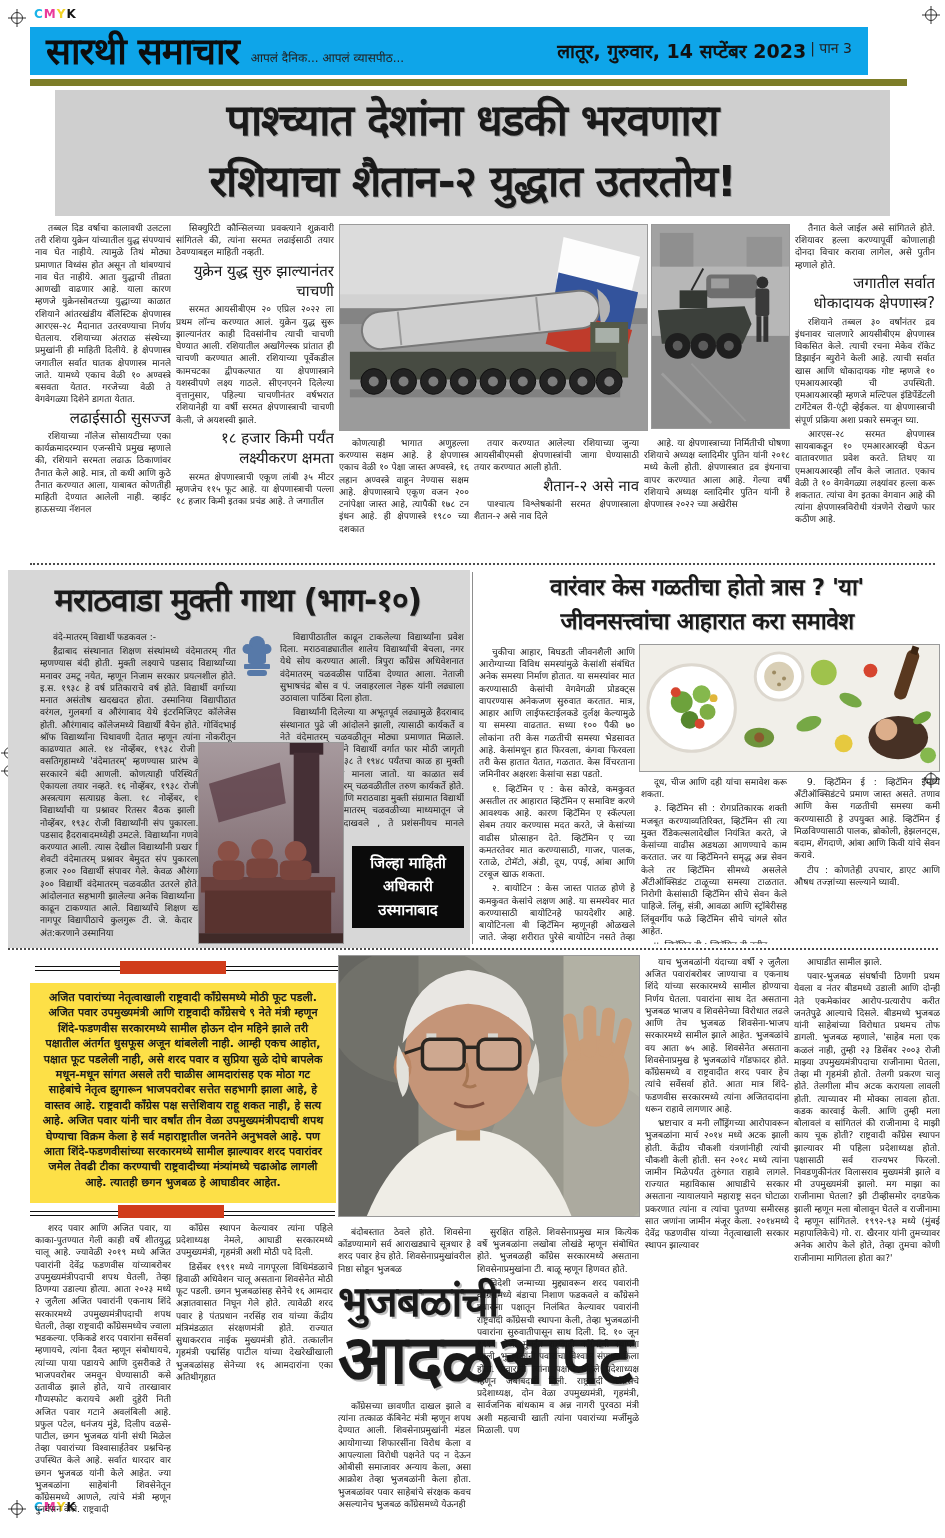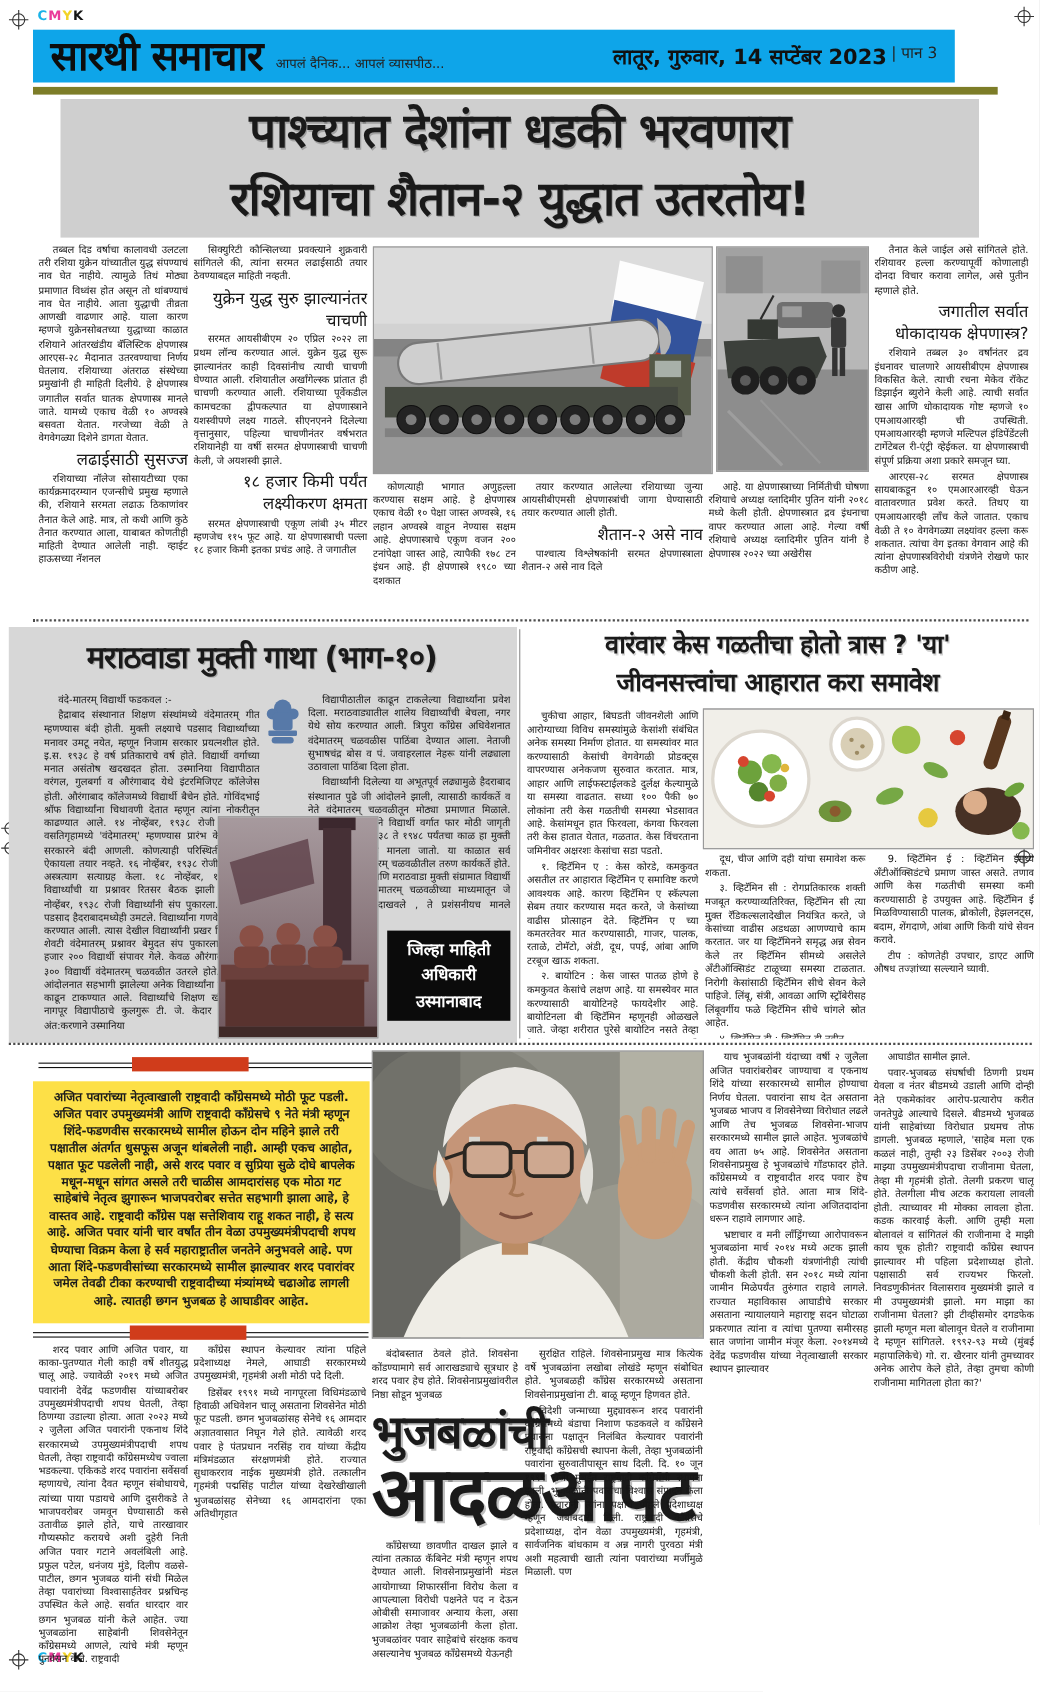--- a/index.html
+++ b/index.html
@@ -44,21 +44,21 @@
   .vrule{position:absolute;width:0;border-left:1px solid #8d8d8d;}
   #vr-mid{left:472px;top:572px;height:372px;}
   .rule-double{position:absolute;height:3px;border-top:1.5px solid #101010;border-bottom:1.5px solid #101010;}
   #divA-line{left:35px;top:966px;width:433px;}
   #divB-line{left:30px;top:1211px;width:305px;}
   .red-bar{position:absolute;background:#d03c1b;}
   #divA-red{left:120px;top:961px;width:106px;height:13px;}
   #divB-red{left:118px;top:1205px;width:106px;height:13px;}
   
   #sec-marathwada-bg{left:8px;top:570px;width:462px;height:378px;background:#d7d7d7;}
-  #m-headline{left:10px;top:577px;width:456px;text-align:center;font-size:28px;font-weight:bold;
+  #m-headline{left:10px;top:577px;width:456px;text-align:center;font-size:32px;font-weight:bold;
               white-space:nowrap;letter-spacing:-1px;text-shadow:1px 1px 0 rgba(0,0,0,.2);}
   #m-col1{left:40px;top:631px;width:196px;height:312px;}
   #m-col2{left:280px;top:631px;width:184px;height:208px;}
   #emblem{left:240px;top:633px;width:34px;height:46px;}
   #img-statue{left:198px;top:742px;width:146px;height:202px;}
   #byline-box{left:352px;top:846px;width:112px;height:82px;background:#0b0b0b;color:#ffffff;
               display:flex;align-items:center;justify-content:center;text-align:center;
               font-weight:bold;font-size:15px;line-height:1.55;white-space:pre-line;}
   
   #h-headline{left:476px;top:570px;width:462px;text-align:center;font-weight:bold;}

